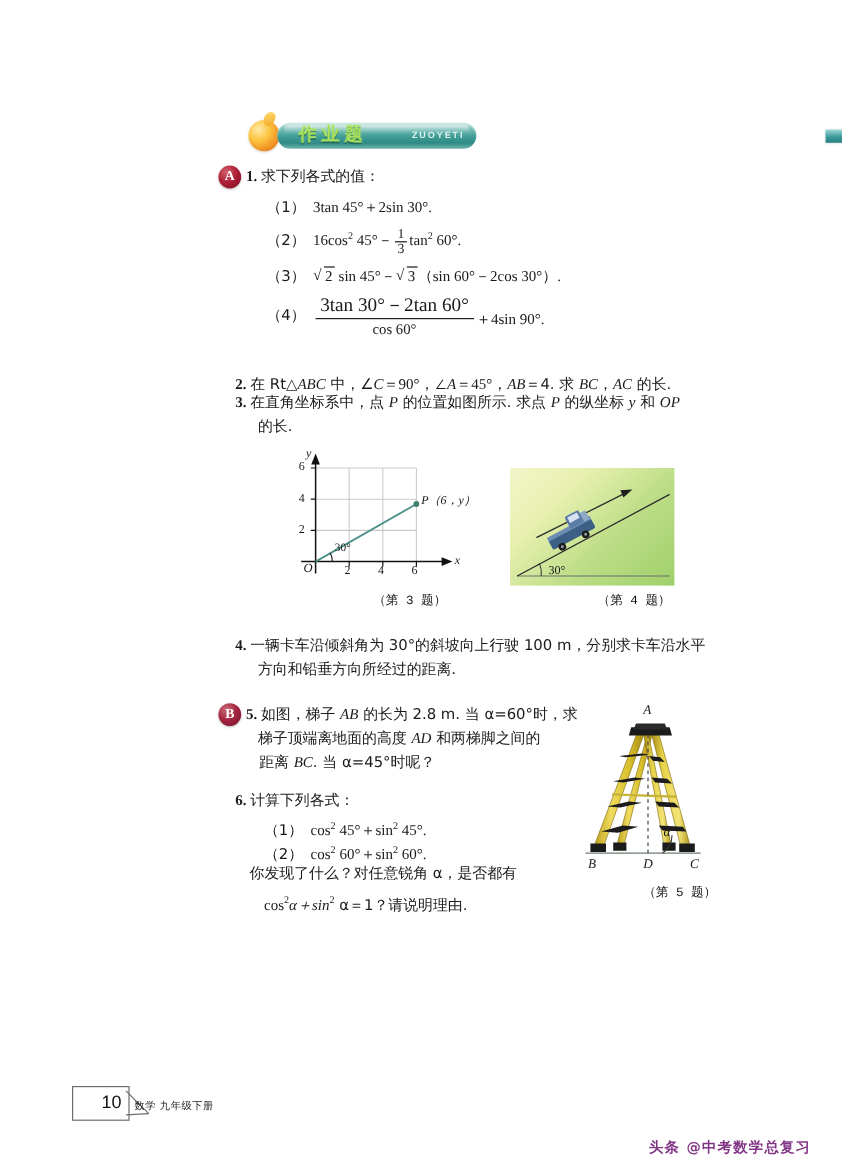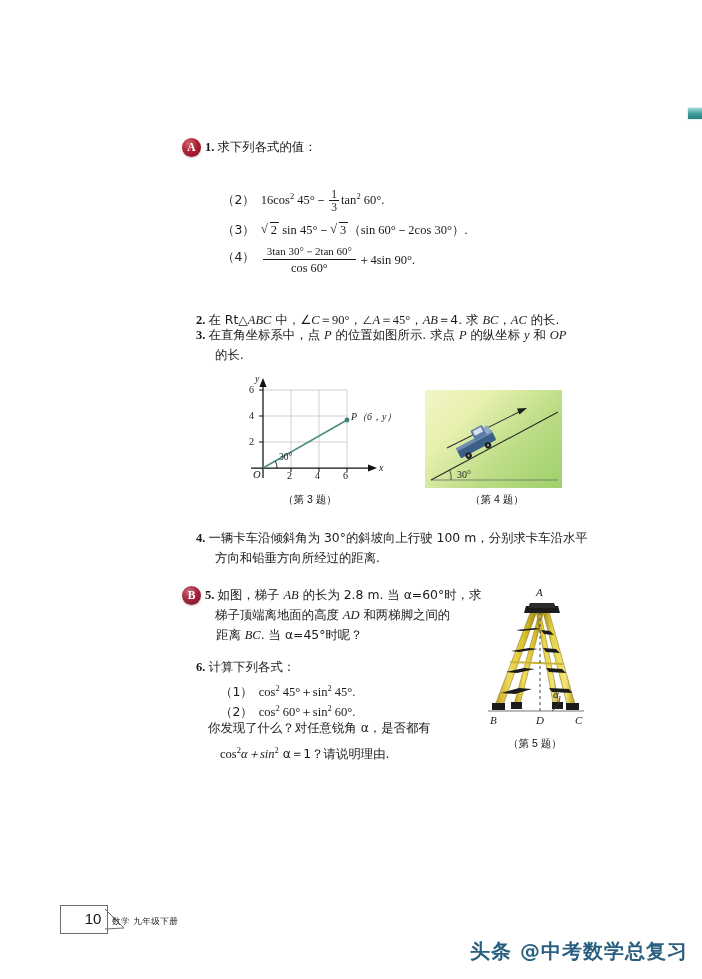--- a/index.html
+++ b/index.html
@@ -67,32 +67,32 @@
     box-shadow:0 1px 2px rgba(0,0,0,.25);
   }
   .badge-a{background:radial-gradient(circle at 35% 28%,#d2606c 0%,#ad1f36 48%,#7d0e22 100%);}
   .badge-b{background:radial-gradient(circle at 35% 28%,#c96a76 0%,#a32340 48%,#72142a 100%);}
 
   
   .frac{display:inline-block;vertical-align:-0.55em;text-align:center;margin:0 2px;}
   .frac .n{display:block;line-height:1.05;padding:0 2px;font-size:11.5px;}
   .frac .d{display:block;line-height:1.15;border-top:1px solid #1a1a1a;padding:0 2px;font-size:11.5px;}
   .fracbig{display:inline-block;vertical-align:-0.62em;text-align:center;margin:0 2px;}
-  .fracbig .n{display:block;line-height:1.25;padding:0 4px;font-size:11px;}
+  .fracbig .n{display:block;line-height:1.25;padding:0 4px;font-size:16px;}
   .fracbig .d{display:block;line-height:1.35;border-top:1px solid #1a1a1a;padding:0 4px;font-size:12.3px;}
   sup{font-size:.68em;}
 
   .rad{display:inline-block;position:relative;padding-left:9px;}
   .rad::before{content:"\221A";position:absolute;left:0;top:-1px;font-size:13px;}
   .rad>span{border-top:1px solid #1a1a1a;padding:0 2px 0 1px;display:inline-block;line-height:1.15;}
 
   
   .fig3{position:absolute;left:243px;top:374px;width:152px;height:122px;}
   .fig3 svg{display:block;}
-  .cap{position:absolute;font-family:Liberation Sans, sans-serif;font-size:10.5px;color:#111;}
+  .cap{position:absolute;font-family:Liberation Mono, monospace;font-size:10.5px;color:#111;margin-left:28px;}
 
   
   .fig4{
     position:absolute;left:425px;top:390px;width:137px;height:98px;
     background:linear-gradient(135deg,#f2f5c8 0%,#e8f0b0 28%,#bcdd86 62%,#9fd06a 100%);
   }
 
   
   .fig5{position:absolute;left:472px;top:590px;width:140px;height:150px;}
 
@@ -106,42 +106,54 @@
     text-align:center;line-height:27px;font-family:"Liberation Sans",sans-serif;
     font-size:15px;color:#111;
   }
   .pgtail{position:absolute;left:104px;top:908px;width:26px;height:22px;}
   .foot-txt{
     position:absolute;left:112px;top:916px;
     font-family:"DejaVu Sans","Liberation Sans",sans-serif;font-size:8.5px;color:#222;
     letter-spacing:.5px;
   }
   .watermark{
-    position:absolute;right:14px;bottom:14px;
+    position:absolute;right:26px;bottom:14px;
     font-family:"DejaVu Sans","Liberation Sans",sans-serif;
-    font-size:20px;font-weight:700;color:#0c4a6e;letter-spacing:1px;
+    font-size:12px;font-weight:700;color:#701a75;letter-spacing:1px;
     opacity:.88;
   }
 </style>
 </head>
 <body>
 
 <div class="page">
 
   <div class="edge-tab"></div>
 
+  <div class="banner">
+    <div class="ball"></div>
+    <div class="banner-plate"></div>
+    <div class="banner-cn">作业题</div>
+    <div class="banner-py">ZUOYETI</div>
+  </div>
 
   <div class="content">
 
     <div class="badge badge-a" style="left:182px;top:138px;">A</div>
     <div class="item" style="left:205px;top:137px;">
       <span class="qno">1.</span>
       <span class="cn">求下列各式的值：</span>
     </div>
 
+    <div class="item" style="left:222px;top:163px;">
+      <span class="cn">（1）</span>
+      <span class="num" style="margin-left:3px;">
+        <span>3tan 45°</span><span>＋</span><span>2sin 30°</span><span>.</span>
+      </span>
+    </div>
 
     <div class="item" style="left:222px;top:186px;">
       <span class="cn">（2）</span>
       <span class="num" style="margin-left:3px;">
         <span>16cos</span><sup>2</sup><span> 45°</span><span>－</span><span class="frac"><span class="n">1</span><span class="d">3</span></span><span>tan</span><sup>2</sup><span> 60°</span><span>.</span>
       </span>
     </div>
 
     <div class="item" style="left:222px;top:220px;">
       <span class="cn">（3）</span>

